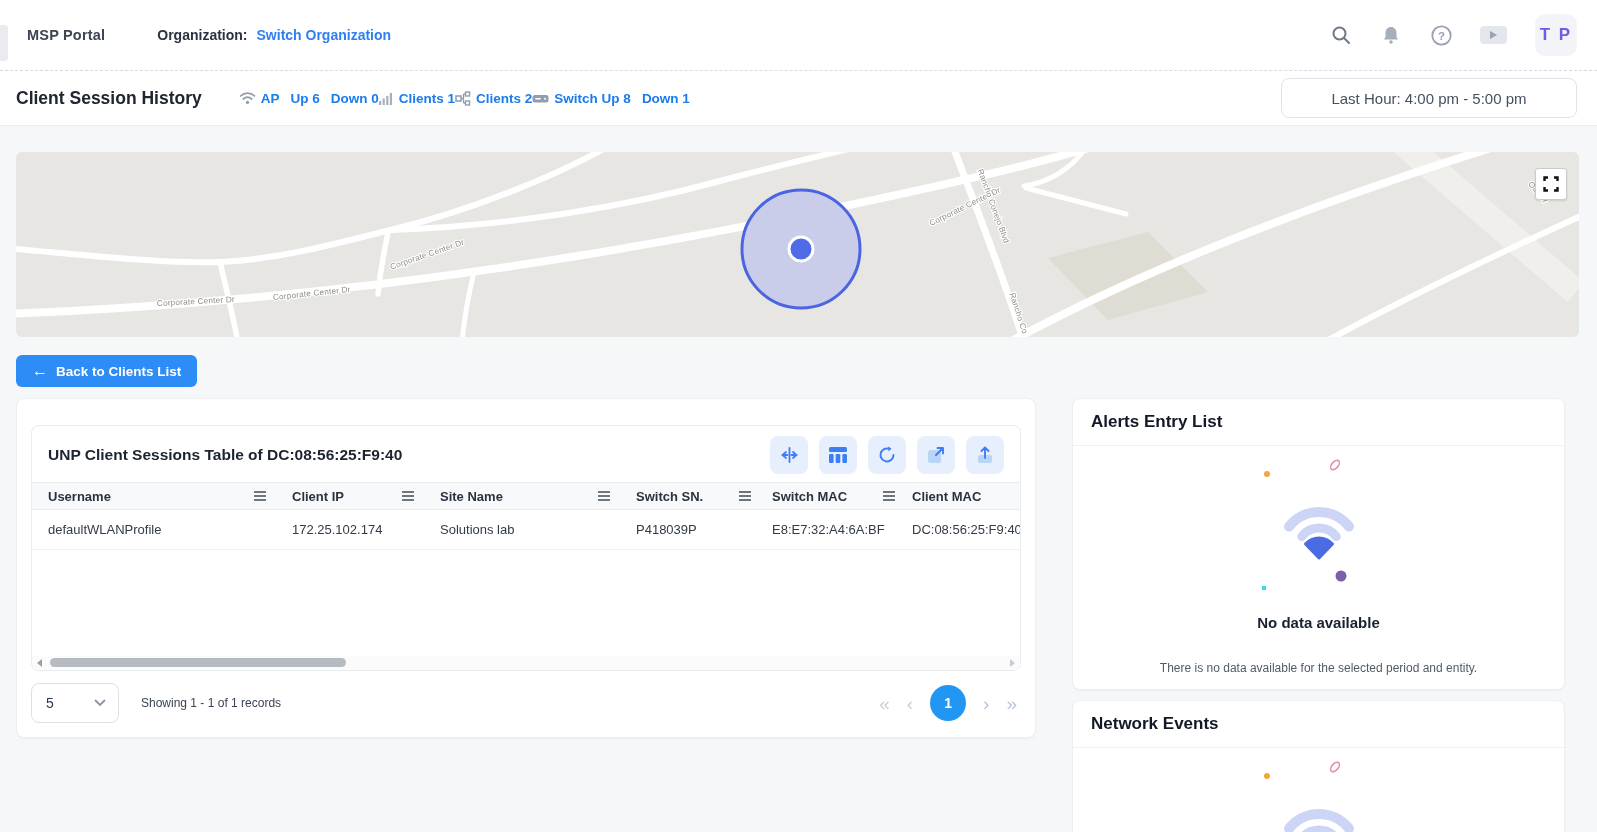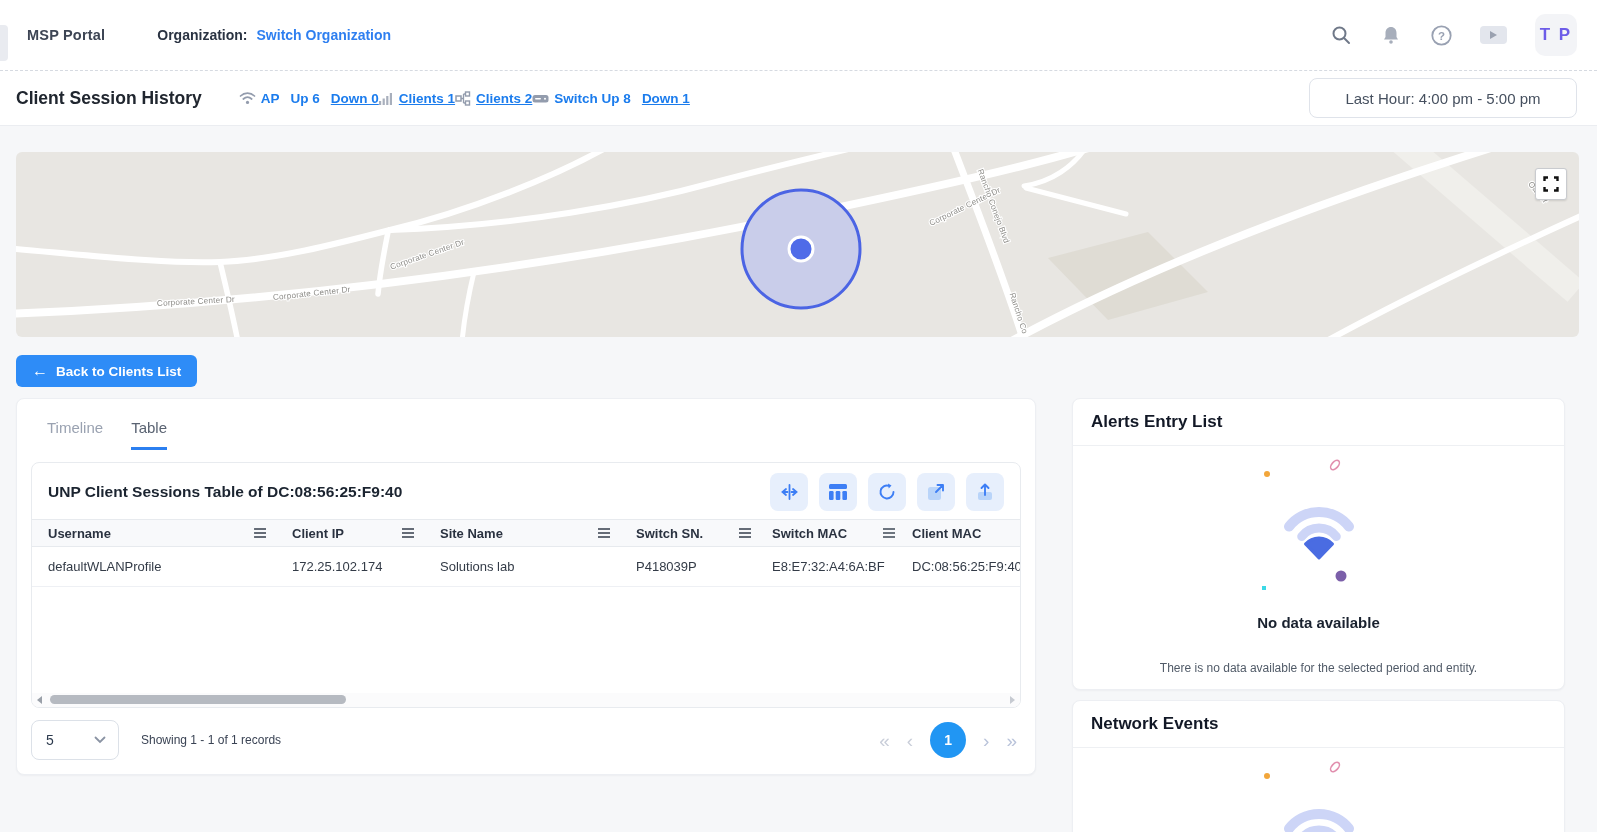--- a/index.html
+++ b/index.html
@@ -19,22 +19,22 @@
   .avatar { width:42px; height:42px; border-radius:10px; background:#f3f4f7; display:flex; align-items:center;
     justify-content:center; font-size:17px; font-weight:700; color:#6d5ce8; letter-spacing:2px; cursor:pointer; }
 
   
   .title-bar { height:55px; background:#fff; border-bottom:1px solid #ebedf1; display:flex; align-items:center; padding:0 20px 0 16px; }
   .page-title { font-size:17.5px; font-weight:700; color:#20262f; }
   .chips { display:flex; align-items:center; margin-left:37px; }
   .chip { display:flex; align-items:center; gap:5px; cursor:pointer; }
   .chip svg { flex:none; }
   .chip span { font-size:13.5px; font-weight:700; color:#1b7ced; margin-right:6px; }
-  .chip span:last-child { margin-right:0;text-decoration:underline; }
-  .time-range { margin-left:auto; width:268px; height:40px; border:1px solid #dfe3ea; border-radius:8px; background:#fff;
+  .chip span:last-child { margin-right:0; }
+  .time-range { margin-left:auto; width:296px; height:40px; border:1px solid #dfe3ea; border-radius:8px; background:#fff;
     display:flex; align-items:center; justify-content:center; font-size:15px; color:#46505f; cursor:pointer; }
 
   
   .content { padding:0 16px; }
   .map-card { margin-top:26px; height:185px; width:1563px; border-radius:6px; overflow:hidden; position:relative; background:#e8e6e2; }
   .map-card svg text { font-family:"Liberation Sans",sans-serif; }
   .fullscreen-btn { position:absolute; top:16px; right:12px; width:32px; height:32px; background:#fff; border:1px solid #c9cbcf;
     border-radius:3px; display:flex; align-items:center; justify-content:center; cursor:pointer; box-shadow:0 1px 2px rgba(0,0,0,.12); }
 
   
@@ -227,24 +227,20 @@
   
   <button class="back-btn">
     <span class="back-arrow">←</span>
     <span>Back to Clients List</span>
   </button>
 
   
   <div class="cols">
 
     <div class="card left-col">
-      <div class="tabs">
-        <div class="tab">Timeline</div>
-        <div class="tab active">Table</div>
-      </div>
 
       <div class="sessions-panel">
         <div class="panel-head">
           <div class="panel-title">UNP Client Sessions Table of DC:08:56:25:F9:40</div>
           <div class="tbl-toolbar">
             <button class="tool-btn">
               <svg width="19" height="16" viewBox="0 0 19 16" stroke="#3d7ef5" stroke-width="1.8" fill="none" stroke-linecap="round">
                   <line x1="9.5" y1="1" x2="9.5" y2="15"></line>
                   <path d="M6 5 L2.5 8 L6 11 M2.5 8 L7.5 8"></path>
                   <path d="M13 5 L16.5 8 L13 11 M16.5 8 L11.5 8"></path>

